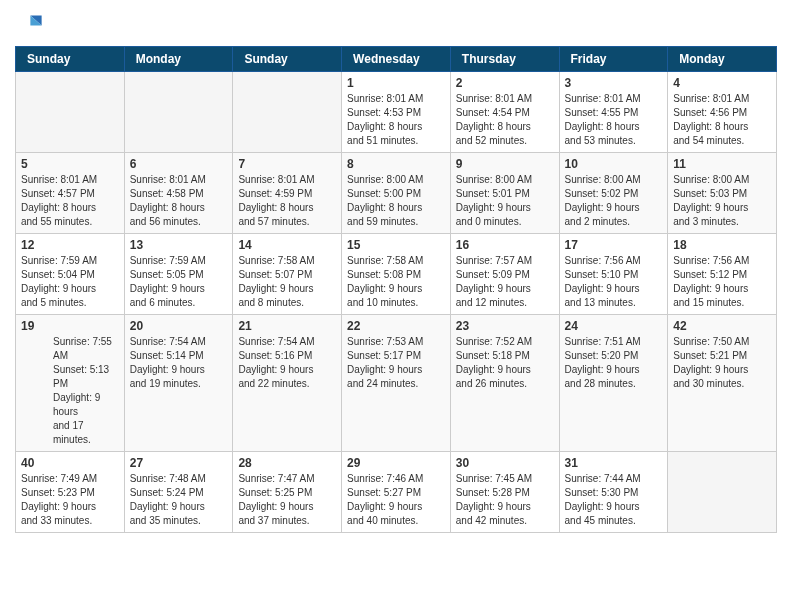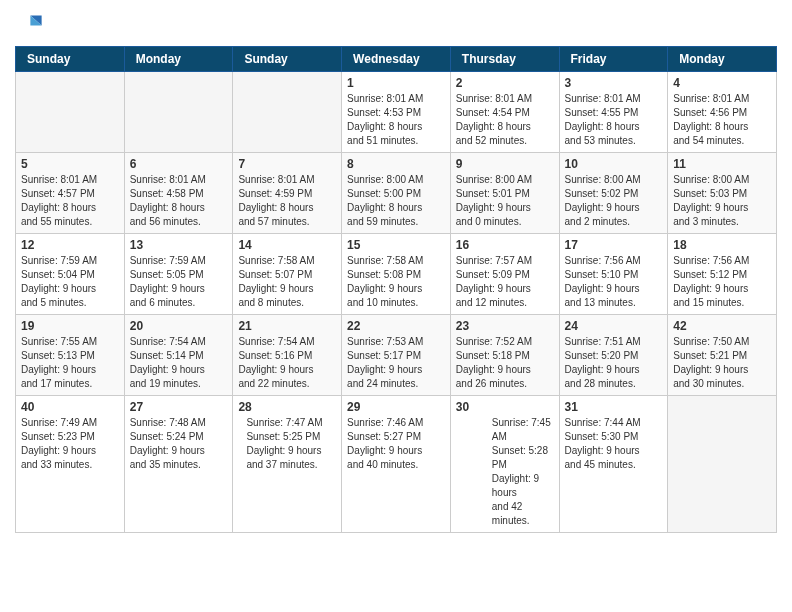--- a/index.html
+++ b/index.html
@@ -256,21 +256,21 @@
             <div class="day-num">18</div>
             <div class="day-info" style="white-space: pre-line;">Sunrise: 7:56 AM
 Sunset: 5:12 PM
 Daylight: 9 hours
 and 15 minutes.</div>
           </td>
         </tr>
         <tr class="row-alt">
           <td>
             <div class="day-num">19</div>
-            <div class="day-info" style="white-space: pre-line;">Sunrise: 7:55 AM
+            <div class="day-info" style="white-space: pre-line; margin-left: 32px;">Sunrise: 7:55 AM
 Sunset: 5:13 PM
 Daylight: 9 hours
 and 17 minutes.</div>
           </td>
           <td>
             <div class="day-num">20</div>
             <div class="day-info" style="white-space: pre-line;">Sunrise: 7:54 AM
 Sunset: 5:14 PM
 Daylight: 9 hours
 and 19 minutes.</div>
@@ -321,35 +321,35 @@
           </td>
           <td>
             <div class="day-num">27</div>
             <div class="day-info" style="white-space: pre-line;">Sunrise: 7:48 AM
 Sunset: 5:24 PM
 Daylight: 9 hours
 and 35 minutes.</div>
           </td>
           <td>
             <div class="day-num">28</div>
-            <div class="day-info" style="white-space: pre-line; margin-left: 8px;">Sunrise: 7:47 AM
+            <div class="day-info" style="white-space: pre-line;">Sunrise: 7:47 AM
 Sunset: 5:25 PM
 Daylight: 9 hours
 and 37 minutes.</div>
           </td>
           <td>
             <div class="day-num">29</div>
             <div class="day-info" style="white-space: pre-line;">Sunrise: 7:46 AM
 Sunset: 5:27 PM
 Daylight: 9 hours
 and 40 minutes.</div>
           </td>
           <td>
             <div class="day-num">30</div>
-            <div class="day-info" style="white-space: pre-line; margin-left: 36px;">Sunrise: 7:45 AM
+            <div class="day-info" style="white-space: pre-line;">Sunrise: 7:45 AM
 Sunset: 5:28 PM
 Daylight: 9 hours
 and 42 minutes.</div>
           </td>
           <td>
             <div class="day-num">31</div>
             <div class="day-info" style="white-space: pre-line;">Sunrise: 7:44 AM
 Sunset: 5:30 PM
 Daylight: 9 hours
 and 45 minutes.</div>

